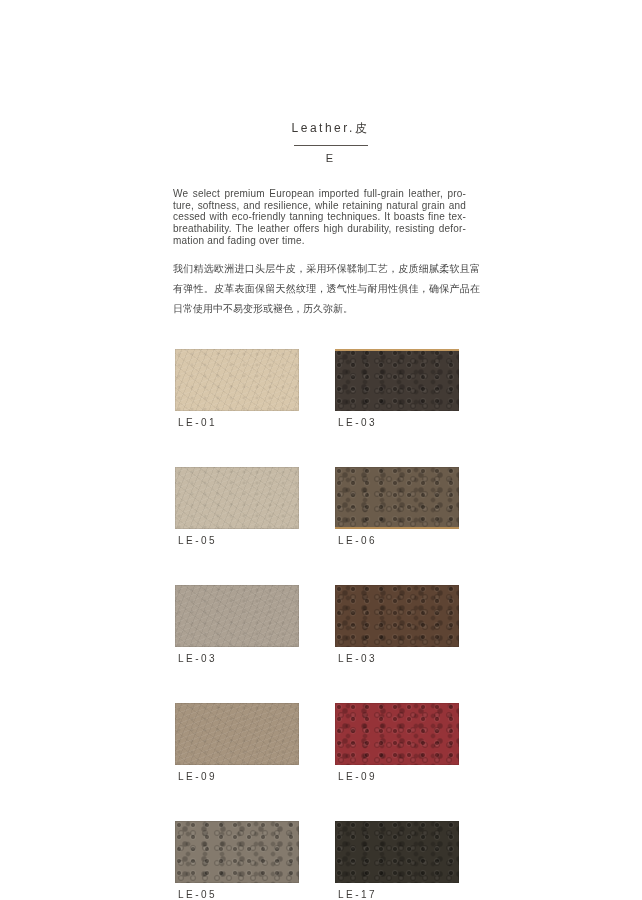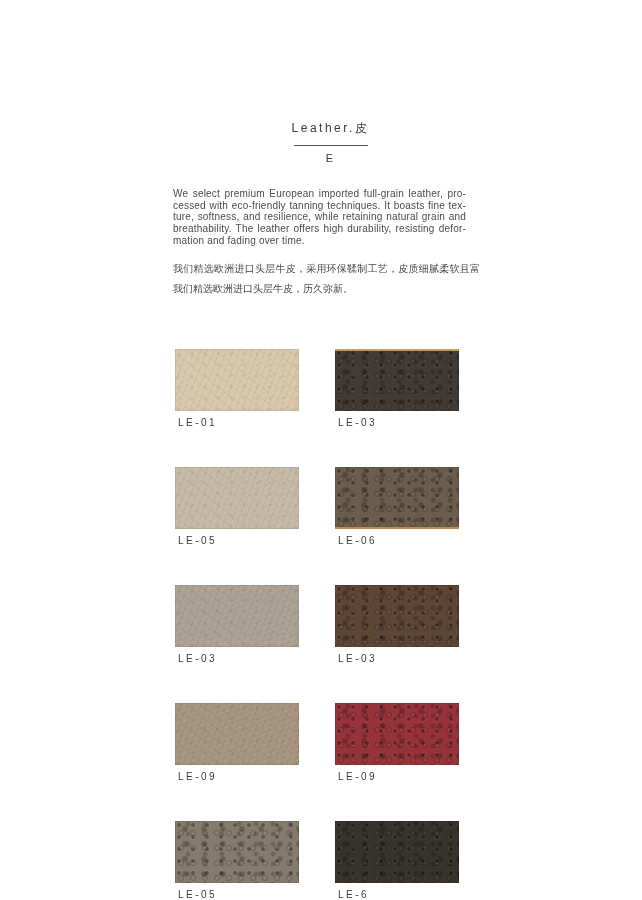--- a/index.html
+++ b/index.html
@@ -127,29 +127,30 @@
 <div class="page">
 
   <div class="header">
     <div class="title">Leather.皮</div>
     <div class="title-divider"></div>
     <div class="series">E</div>
   </div>
 
   <div class="desc-en">
       <div class="jline">We select premium European imported full-grain leather, pro-</div>
+      <div class="jline">ture, softness, and resilience, while retaining natural grain and</div>
       <div class="jline">cessed with eco-friendly tanning techniques. It boasts fine tex-</div>
-      <div class="jline">ture, softness, and resilience, while retaining natural grain and</div>
       <div class="jline">breathability. The leather offers high durability, resisting defor-</div>
       <div class="jline last">mation and fading over time.</div>
     </div>
 
   <div class="desc-zh">
       <div class="jline">我们精选欧洲进口头层牛皮，采用环保鞣制工艺，皮质细腻柔软且富</div>
-      <div class="jline last">我们精选欧洲进口头层牛皮，历久弥新。</div>
+      <div class="jline">有弹性。皮革表面保留天然纹理，透气性与耐用性俱佳，确保产品在</div>
+      <div class="jline last">日常使用中不易变形或褪色，历久弥新。</div>
     </div>
 
   <div class="swatch-grid">
       <div class="cell">
         <div class="swatch tex-fine" style="background-color: rgb(216, 199, 171);"></div>
         <div class="swatch-label">LE-01</div>
       </div>
       <div class="cell">
         <div class="swatch tex-fine" style="background-color: rgb(198, 186, 166);"></div>
         <div class="swatch-label">LE-05</div>
@@ -181,17 +182,17 @@
       <div class="cell">
         <div class="swatch tex-pebble" style="background-color: rgb(94, 68, 51);"></div>
         <div class="swatch-label">LE-03</div>
       </div>
       <div class="cell">
         <div class="swatch tex-pebble" style="background-color: rgb(150, 51, 56);"></div>
         <div class="swatch-label">LE-09</div>
       </div>
       <div class="cell">
         <div class="swatch tex-pebble" style="background-color: rgb(55, 51, 43);"></div>
-        <div class="swatch-label">LE-6</div>
+        <div class="swatch-label">LE-17</div>
       </div>
     </div>
 
 </div>
 
 </body></html>

